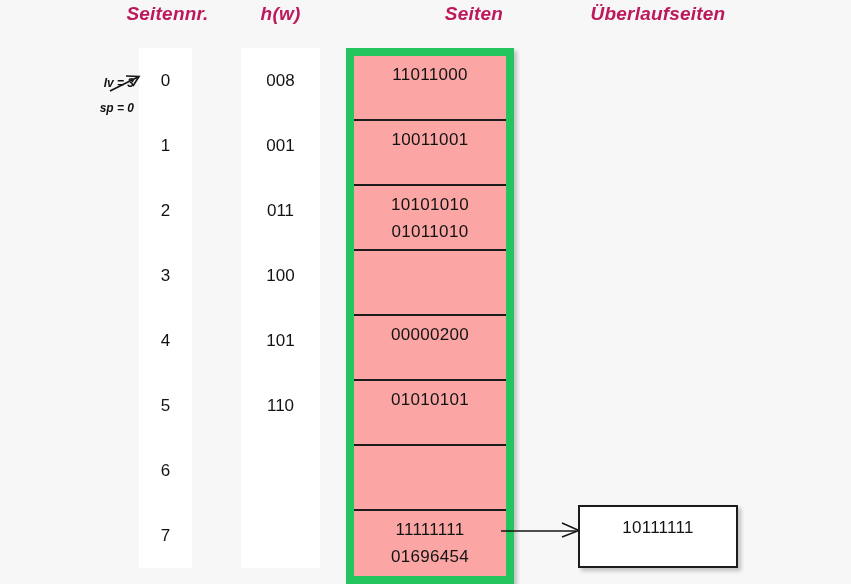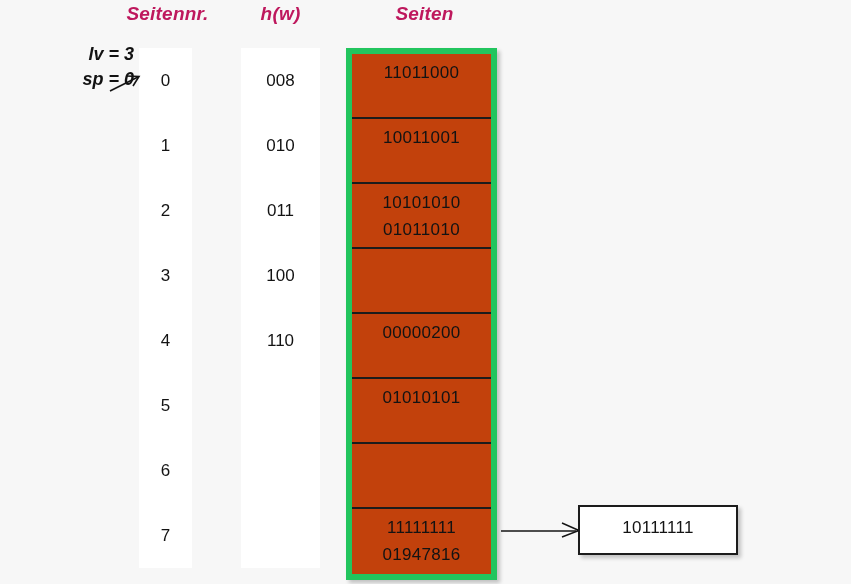--- a/index.html
+++ b/index.html
@@ -27,43 +27,43 @@
     font-style: italic;
     font-weight: bold;
     font-size: 19px;
     letter-spacing: 0.2px;
     text-align: center;
     white-space: nowrap;
     color: #be185d;
   }
   #hdr-seitennr { left: 95px;  top: 3px;  width: 145px; }
   #hdr-hw       { left: 228px; top: 3px;  width: 105px; }
-  #hdr-seiten   { left: 346px; top: 3px;  width: 157px; }
+  #hdr-seiten   { left: 346px; top: 3px;  width: 157px; text-align: right; }
   #hdr-ueber    { left: 578px; top: 3px;  width: 160px; }
 
   
   .band {
     position: absolute;
     top: 48px;
     height: 520px;
     background: #ffffff;
   }
   #band-seitennr { left: 139px; width: 53px; }
   #band-hw       { left: 241px; width: 79px; }
 
   
   #annotation {
     position: absolute;
     left: 34px;
-    top: 42px;
+    top: 71px;
     width: 100px;
     text-align: right;
     font-style: italic;
     font-weight: bold;
-    font-size: 18px;
+    font-size: 12px;
     line-height: 25px;
     color: #121212;
     white-space: nowrap;
   }
   #annotation-arrow {
     position: absolute;
     left: 108px;
     top: 72px;
     width: 34px;
     height: 24px;
@@ -85,24 +85,24 @@
     color: #131313;
   }
   #col-seitennr { left: 139px; width: 53px; }
   #col-hw       { left: 241px; width: 79px; }
 
   
   #pages-table {
     position: absolute;
     left: 346px;
     top: 48px;
-    width: 151px;
-    border: 6px solid #22c55e;
+    width: 168px;
+    border: 8px solid #22c55e;
     box-sizing: border-box;
-    background: #c2410c;
+    background: #fca5a5;
     box-shadow: 3px 3px 4px rgba(0,0,0,0.22);
   }
   .page-row {
     height: 65px;
     box-sizing: border-box;
     border-bottom: 2px solid #1c1c1c;
     padding-top: 5px;
     display: flex;
     flex-direction: column;
     align-items: center;
@@ -115,21 +115,21 @@
     color: #131313;
     letter-spacing: 0.3px;
   }
 
   
   #overflow-box {
     position: absolute;
     left: 578px;
     top: 505px;
     width: 160px;
-    height: 50px;
+    height: 63px;
     border: 2px solid #1c1c1c;
     box-sizing: border-box;
     background: #ffffff;
     box-shadow: 3px 3px 4px rgba(0,0,0,0.22);
     display: flex;
     align-items: flex-start;
     justify-content: center;
     padding-top: 7px;
   }
   #overflow-box .page-entry { letter-spacing: 0.3px; }
@@ -144,20 +144,21 @@
   }
 </style>
 </head>
 <body>
 
 <div id="stage">
 
   <div class="col-header" id="hdr-seitennr">Seitennr.</div>
   <div class="col-header" id="hdr-hw">h(w)</div>
   <div class="col-header" id="hdr-seiten">Seiten</div>
+  <div class="col-header" id="hdr-ueber">Überlaufseiten</div>
 
   <div class="band" id="band-seitennr"></div>
   <div class="band" id="band-hw"></div>
 
   <div id="annotation">
     <div>lv = 3</div>
     <div>sp = 0</div>
   </div>
   <svg id="annotation-arrow" viewBox="0 0 34 24">
     <line x1="2" y1="19" x2="30" y2="5" stroke="#141414" stroke-width="1.6"></line>
@@ -170,23 +171,24 @@
       <div class="idx-cell">2</div>
       <div class="idx-cell">3</div>
       <div class="idx-cell">4</div>
       <div class="idx-cell">5</div>
       <div class="idx-cell">6</div>
       <div class="idx-cell">7</div>
     </div>
 
   <div class="idx-col" id="col-hw">
       <div class="idx-cell">008</div>
-      <div class="idx-cell">010</div>
+      <div class="idx-cell">001</div>
       <div class="idx-cell">011</div>
       <div class="idx-cell">100</div>
+      <div class="idx-cell">101</div>
       <div class="idx-cell">110</div>
     </div>
 
   <div id="pages-table">
       <div class="page-row">
         <div class="page-entry">11011000</div>
       </div>
       <div class="page-row">
         <div class="page-entry">10011001</div>
       </div>
@@ -197,21 +199,21 @@
       <div class="page-row"></div>
       <div class="page-row">
         <div class="page-entry">00000200</div>
       </div>
       <div class="page-row">
         <div class="page-entry">01010101</div>
       </div>
       <div class="page-row"></div>
       <div class="page-row">
         <div class="page-entry">11111111</div>
-        <div class="page-entry">01947816</div>
+        <div class="page-entry">01696454</div>
       </div>
     </div>
 
   <svg id="overflow-arrow" viewBox="0 0 84 22">
     <line x1="1" y1="13" x2="76" y2="13" stroke="#141414" stroke-width="1.5"></line>
     <polyline points="62,5 79,12.5 62,19" fill="none" stroke="#141414" stroke-width="1.5"></polyline>
   </svg>
 
   <div id="overflow-box">
       <div class="page-entry">10111111</div>

